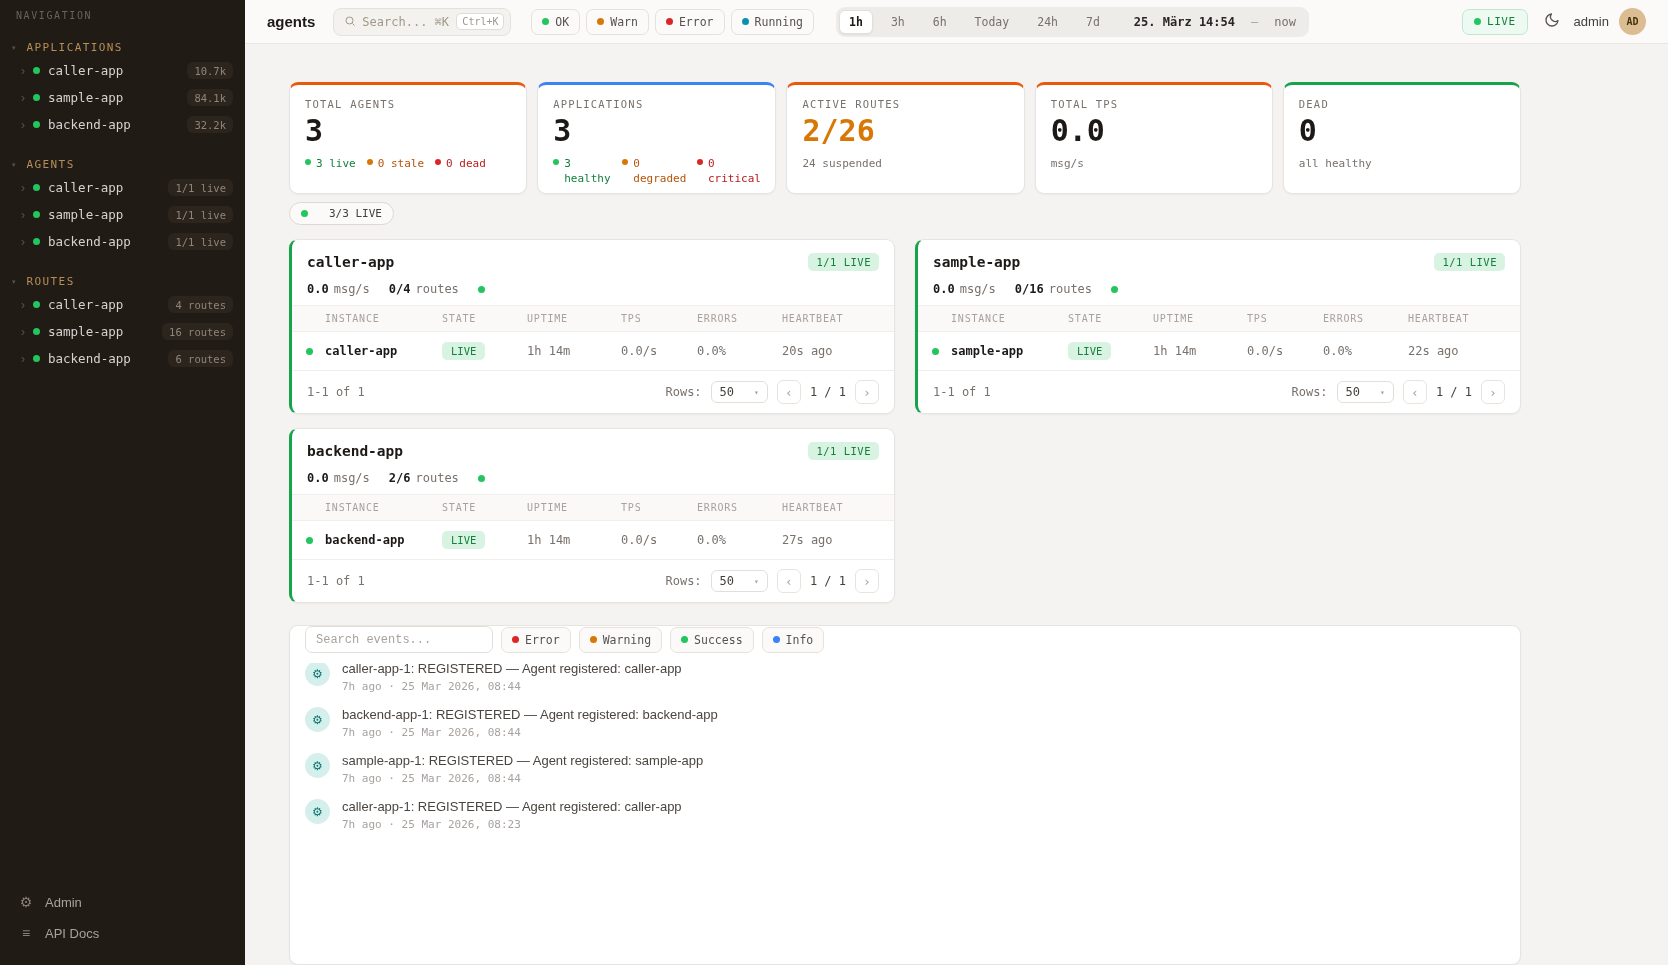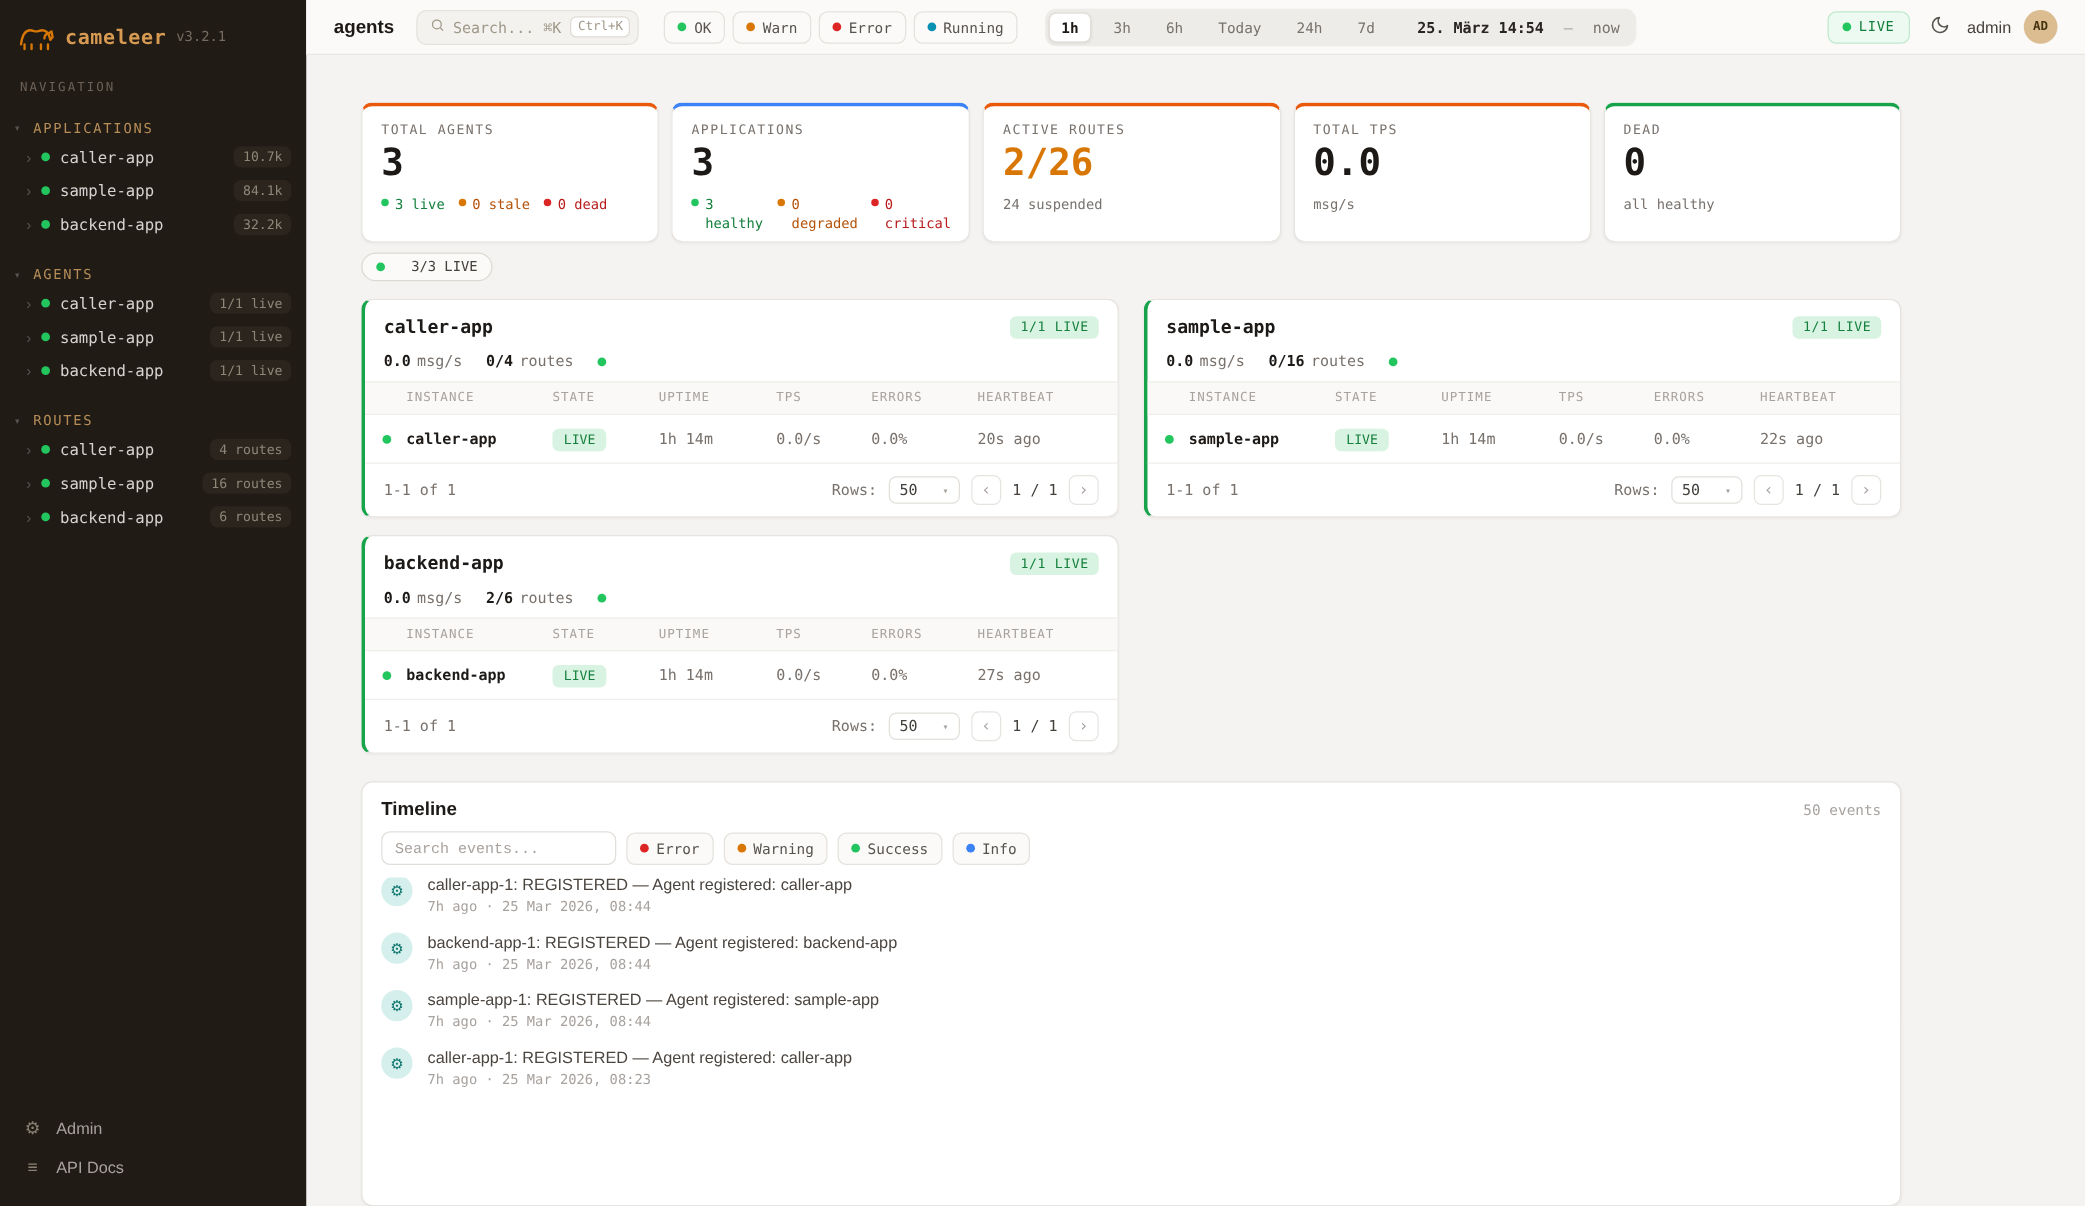--- a/index.html
+++ b/index.html
@@ -116,31 +116,20 @@
   .tl-event{display:flex;gap:12px;padding:7px 0;align-items:flex-start;cursor:pointer}
   .tl-event.clipped{margin-top:-13px}
   .tl-icon{width:25px;height:25px;border-radius:50%;background:#d5efec;color:#0f766e;display:flex;align-items:center;justify-content:center;font-size:12px;flex:none}
   .tl-event-title{font-size:13px;color:#4b4540}
   .tl-event-time{font-size:11px;font-family:var(--mono);color:#a8a29e;margin-top:4px}
 </style>
 </head>
 <body>
 
 <aside class="sidebar">
-  <div class="logo-row">
-    <span>
-      <svg viewBox="0 0 32 32" width="30" height="30" fill="none" stroke="#d97706" stroke-width="2" stroke-linecap="round" stroke-linejoin="round">
-        <path d="M3 25c1-8 4-12 8-12 2 0 3 1 5 1s3-1 5-1c4 0 6 3 7 8"></path>
-        <path d="M28 21l2-2-1-5-3 2c-2 0-3 2-3 4"></path>
-        <path d="M6 25v4M12 25v4M20 25v4M26 25v4"></path>
-      </svg>
-    </span>
-    <span class="brand">cameleer</span>
-    <span class="version">v3.2.1</span>
-  </div>
 
 
   <div class="nav-label">NAVIGATION</div>
 
   <div class="section">
     <div class="section-head">
       <span class="caret">▾</span>
       <span class="section-label">APPLICATIONS</span>
     </div>
     <div class="nav-item">
@@ -506,24 +495,20 @@
             </div>
             <button class="pg-btn">‹</button>
             <span class="pg-label">1 / 1</span>
             <button class="pg-btn">›</button>
           </div>
         </div>
       </section>
     </div>
 
     <section class="timeline">
-      <div class="tl-header">
-        <span class="tl-title">Timeline</span>
-        <span class="tl-count">50 events</span>
-      </div>
       <div class="tl-controls">
         <input class="tl-search" placeholder="Search events..." style="">
         <button class="chip">
           <span class="dot dot-red"></span>
           <span>Error</span>
         </button>
         <button class="chip">
           <span class="dot dot-amber"></span>
           <span>Warning</span>
         </button>

